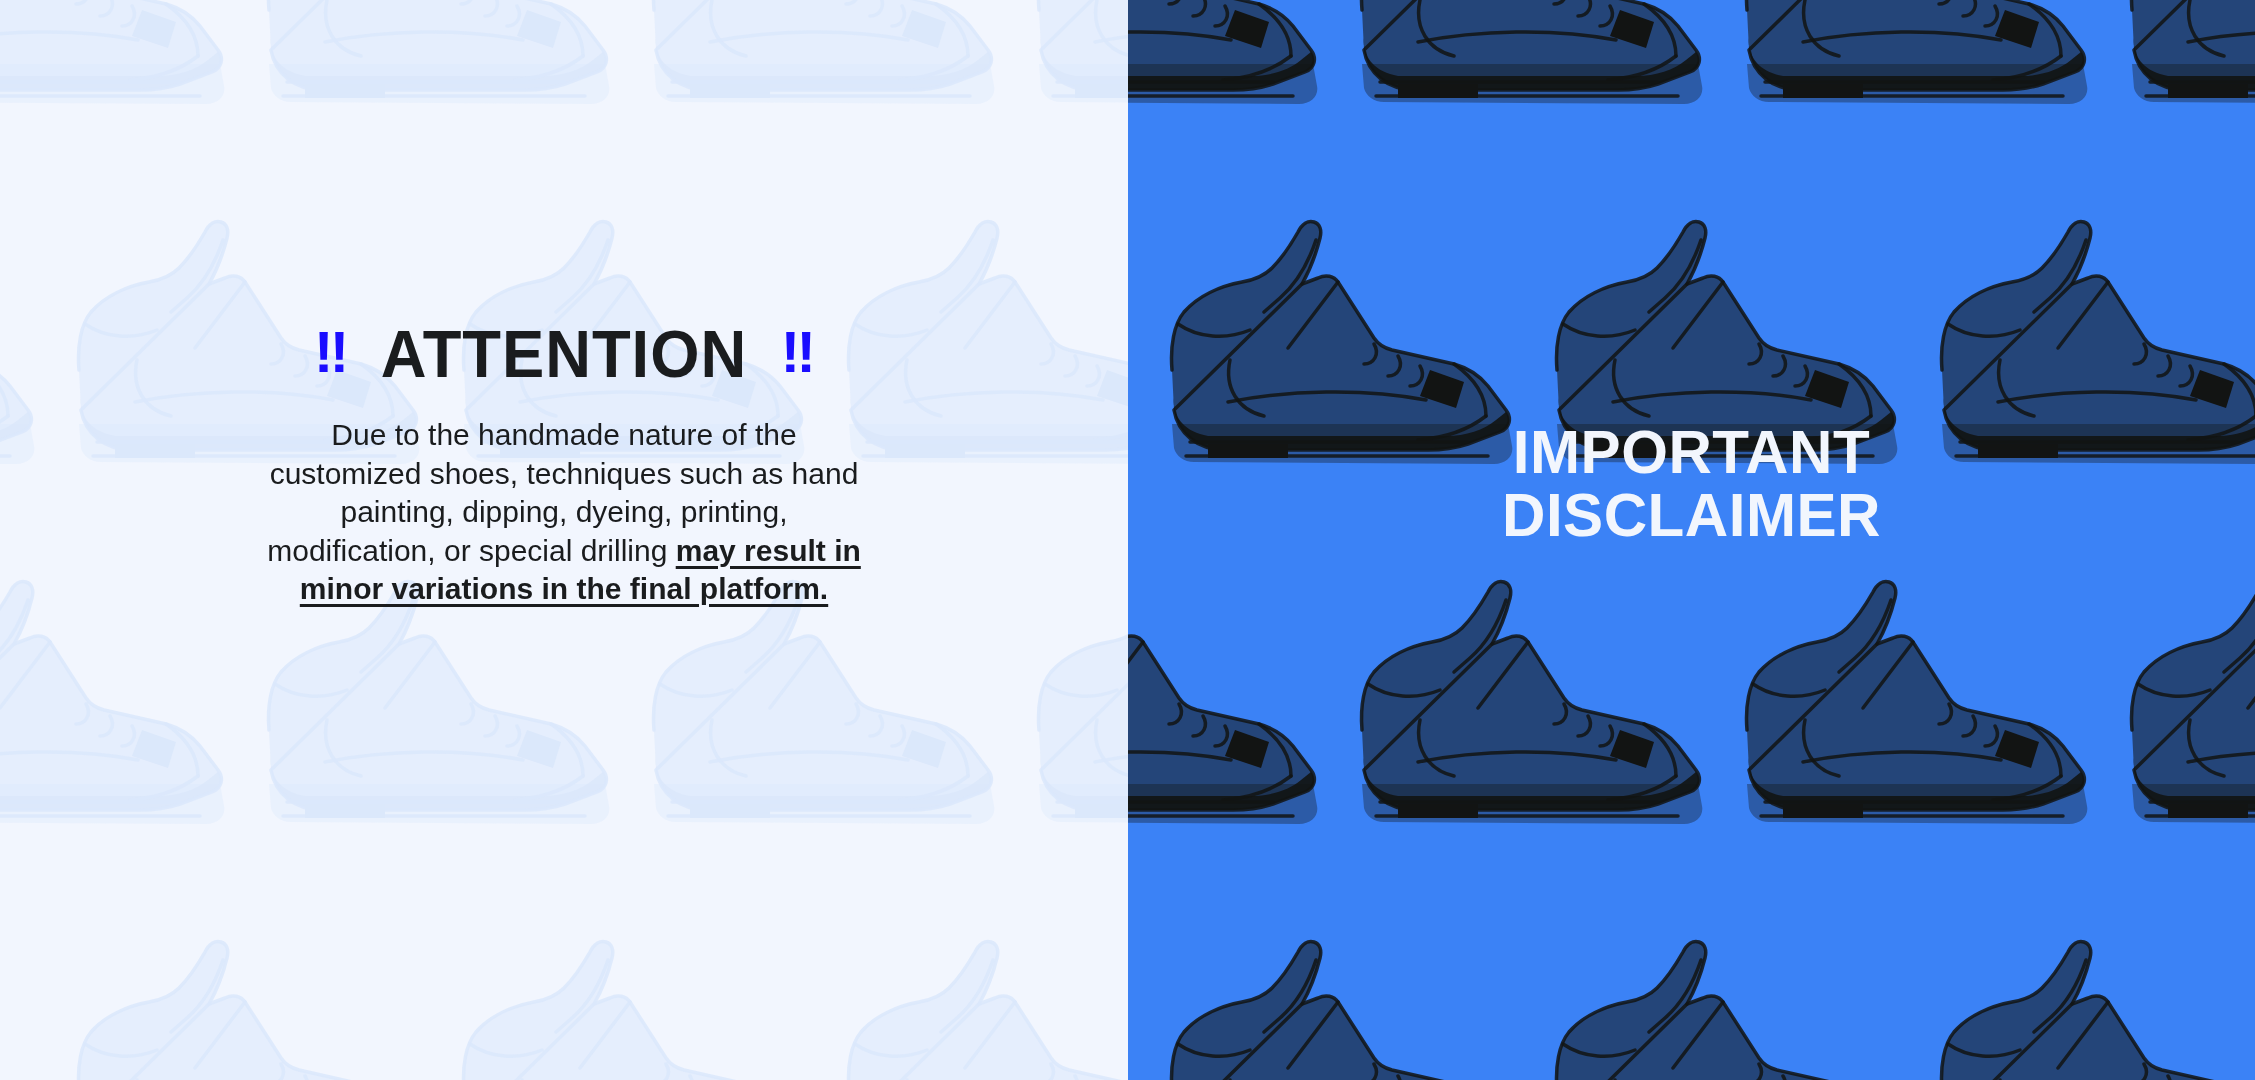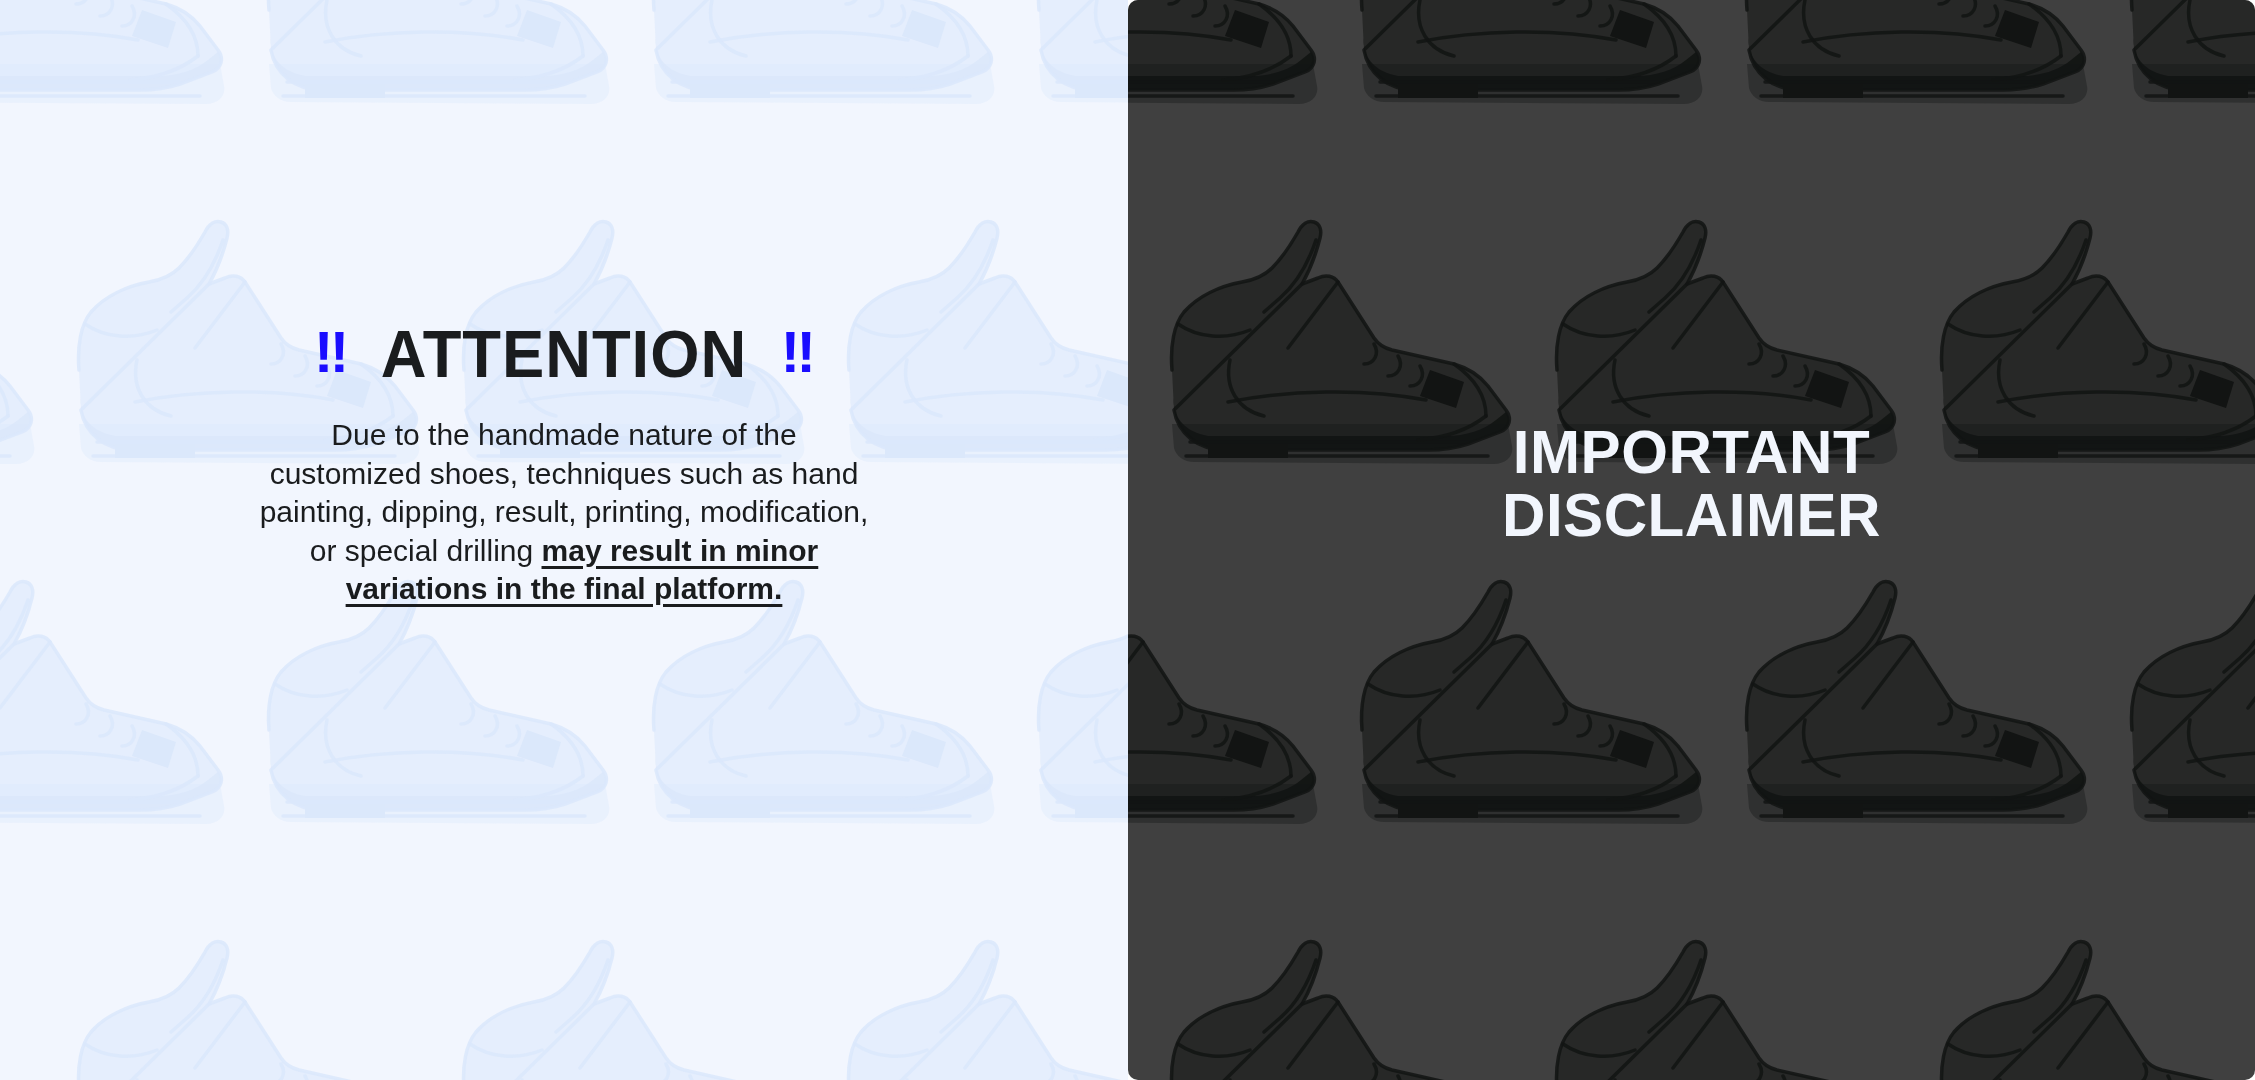--- a/index.html
+++ b/index.html
@@ -21,21 +21,21 @@
   .panel {
     position: relative;
     height: 1080px;
     overflow: hidden;
     display: flex;
     align-items: center;
     justify-content: center;
   }
 
   .panel-left  { width: 1128px; background: #f2f6fe; }
-  .panel-right { width: 1127px; background: #404040; border-radius: 10px; }
+  .panel-right { width: 1127px; background: #3b82f6; }
 
   
   .pattern {
     position: absolute;
     inset: 0;
     pointer-events: none;
   }
   .pattern svg { display: block; width: 100%; height: 100%; }
 
   
@@ -181,21 +181,21 @@
       </svg>
     </div>
 
     <div class="content content-left">
       <h1 class="heading heading-left">
         <span class="bangs">‼</span>
         <span class="heading-left-word">ATTENTION</span>
         <span class="bangs">‼</span>
       </h1>
       <p class="body-text body-left">
-        <span>Due to the handmade nature of the customized shoes, techniques such as hand painting, dipping, result, printing, modification, or special drilling </span><b>may result in minor variations in the final platform.</b>
+        <span>Due to the handmade nature of the customized shoes, techniques such as hand painting, dipping, dyeing, printing, modification, or special drilling </span><b>may result in minor variations in the final platform.</b>
       </p>
     </div>
   </section>
 
   <section class="panel panel-right">
 
     <div class="pattern">
       <svg viewBox="0 0 1127 1080" preserveAspectRatio="xMidYMid slice" aria-hidden="true">
         <defs>
           <g id="shoe-d">

